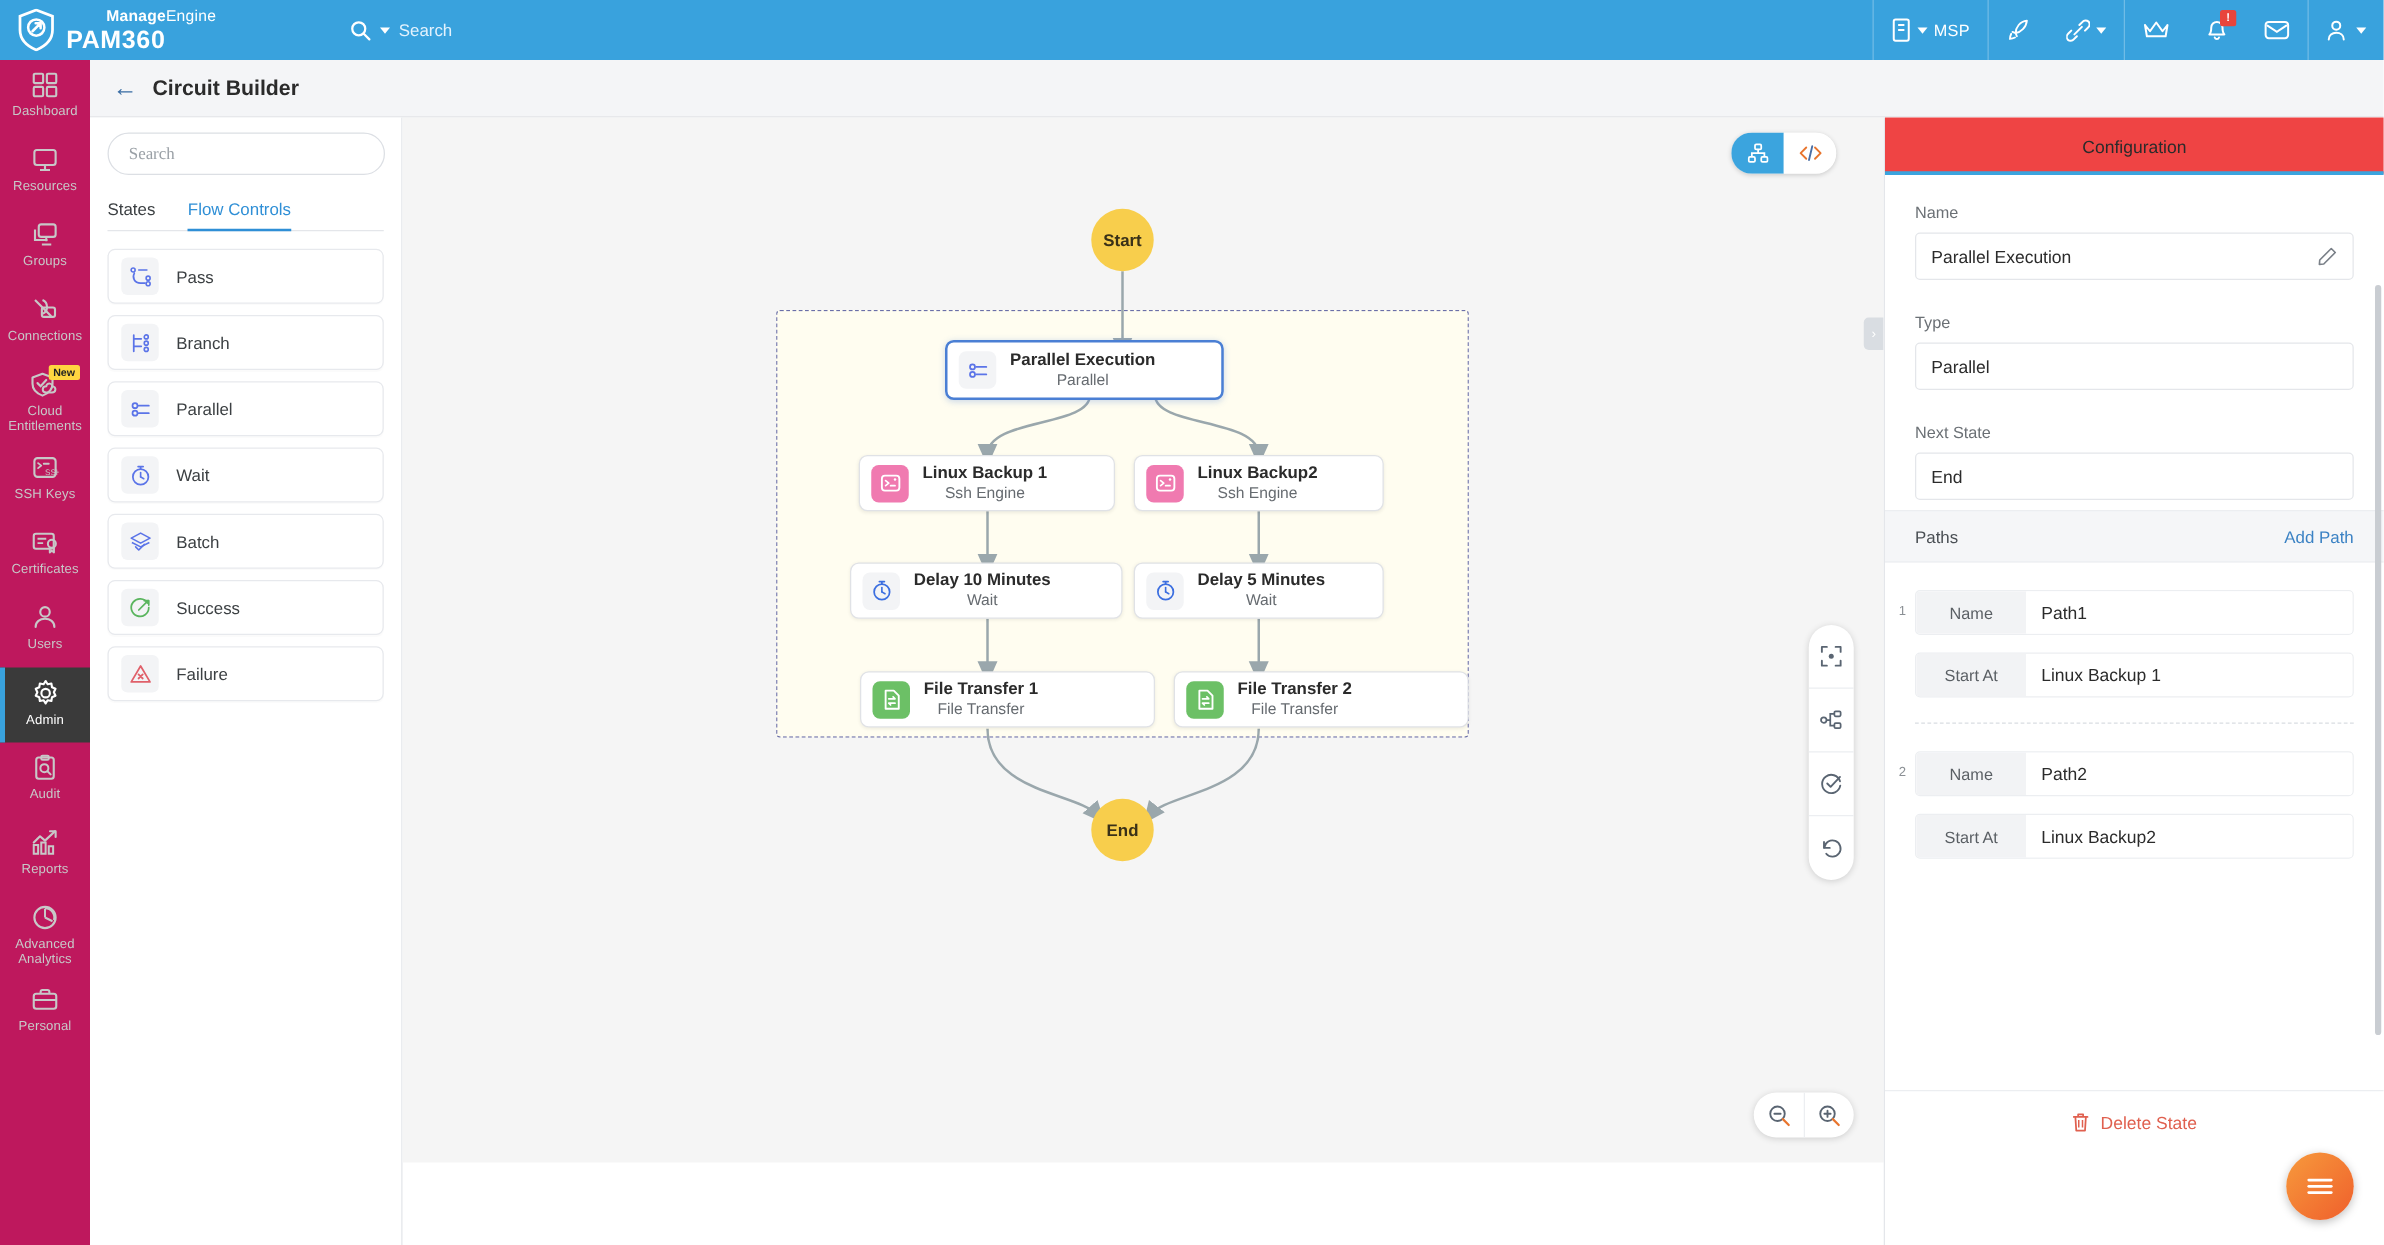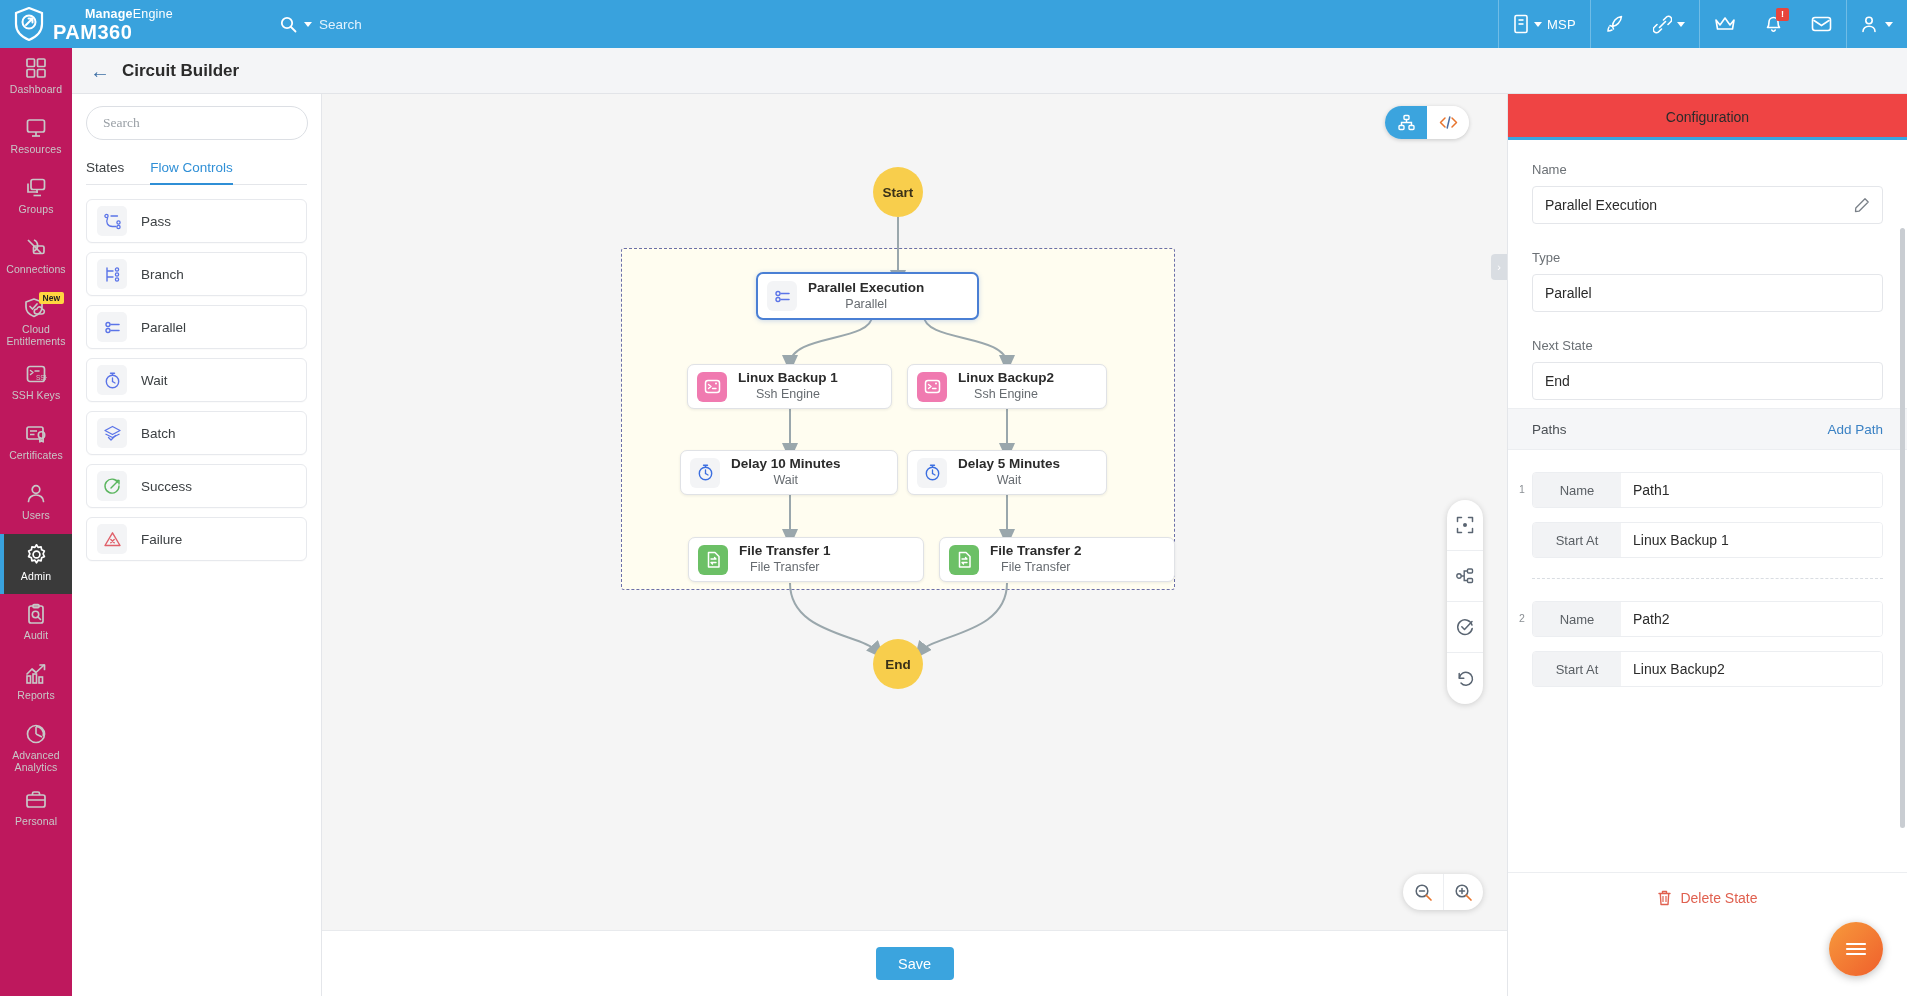--- a/index.html
+++ b/index.html
@@ -853,23 +853,20 @@
           <svg width="15" height="17" viewBox="0 0 15 17">
             <path d="M2 4.5h11 M5.5 4.5V2.5h4v2 M3.3 4.5 L4 15.5h7l.7-11" fill="none" stroke="#e0604f" stroke-width="1.4" stroke-linecap="round" stroke-linejoin="round"></path>
             <line x1="6" y1="7" x2="6" y2="13" stroke="#e0604f" stroke-width="1.2"></line>
             <line x1="9" y1="7" x2="9" y2="13" stroke="#e0604f" stroke-width="1.2"></line>
           </svg>
         </span>
       <span class="del-txt">Delete State</span>
     </div>
   </div>
 
-  <div class="footer">
-    <button class="save-btn">Save</button>
-  </div>
 
   <div class="fab">
     <span>
       <svg width="24" height="18" viewBox="0 0 24 18">
           <line x1="3" y1="4" x2="21" y2="4" stroke="#fff" stroke-width="2.2" stroke-linecap="round"></line>
           <line x1="3" y1="9" x2="21" y2="9" stroke="#fff" stroke-width="2.2" stroke-linecap="round"></line>
           <line x1="3" y1="14" x2="21" y2="14" stroke="#fff" stroke-width="2.2" stroke-linecap="round"></line>
         </svg>
     </span>
   </div>

